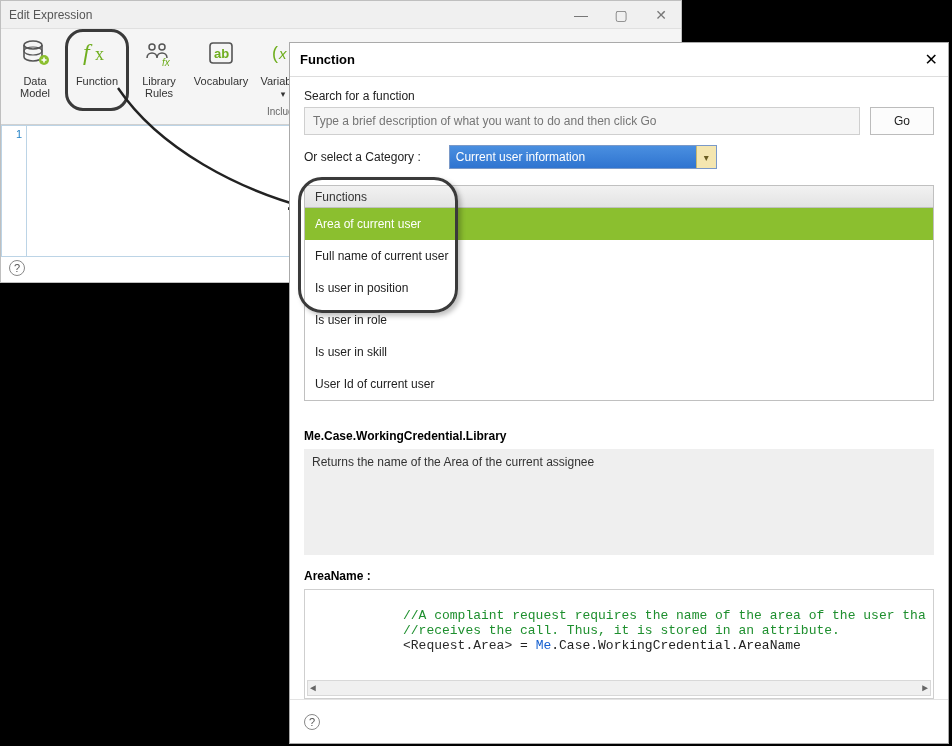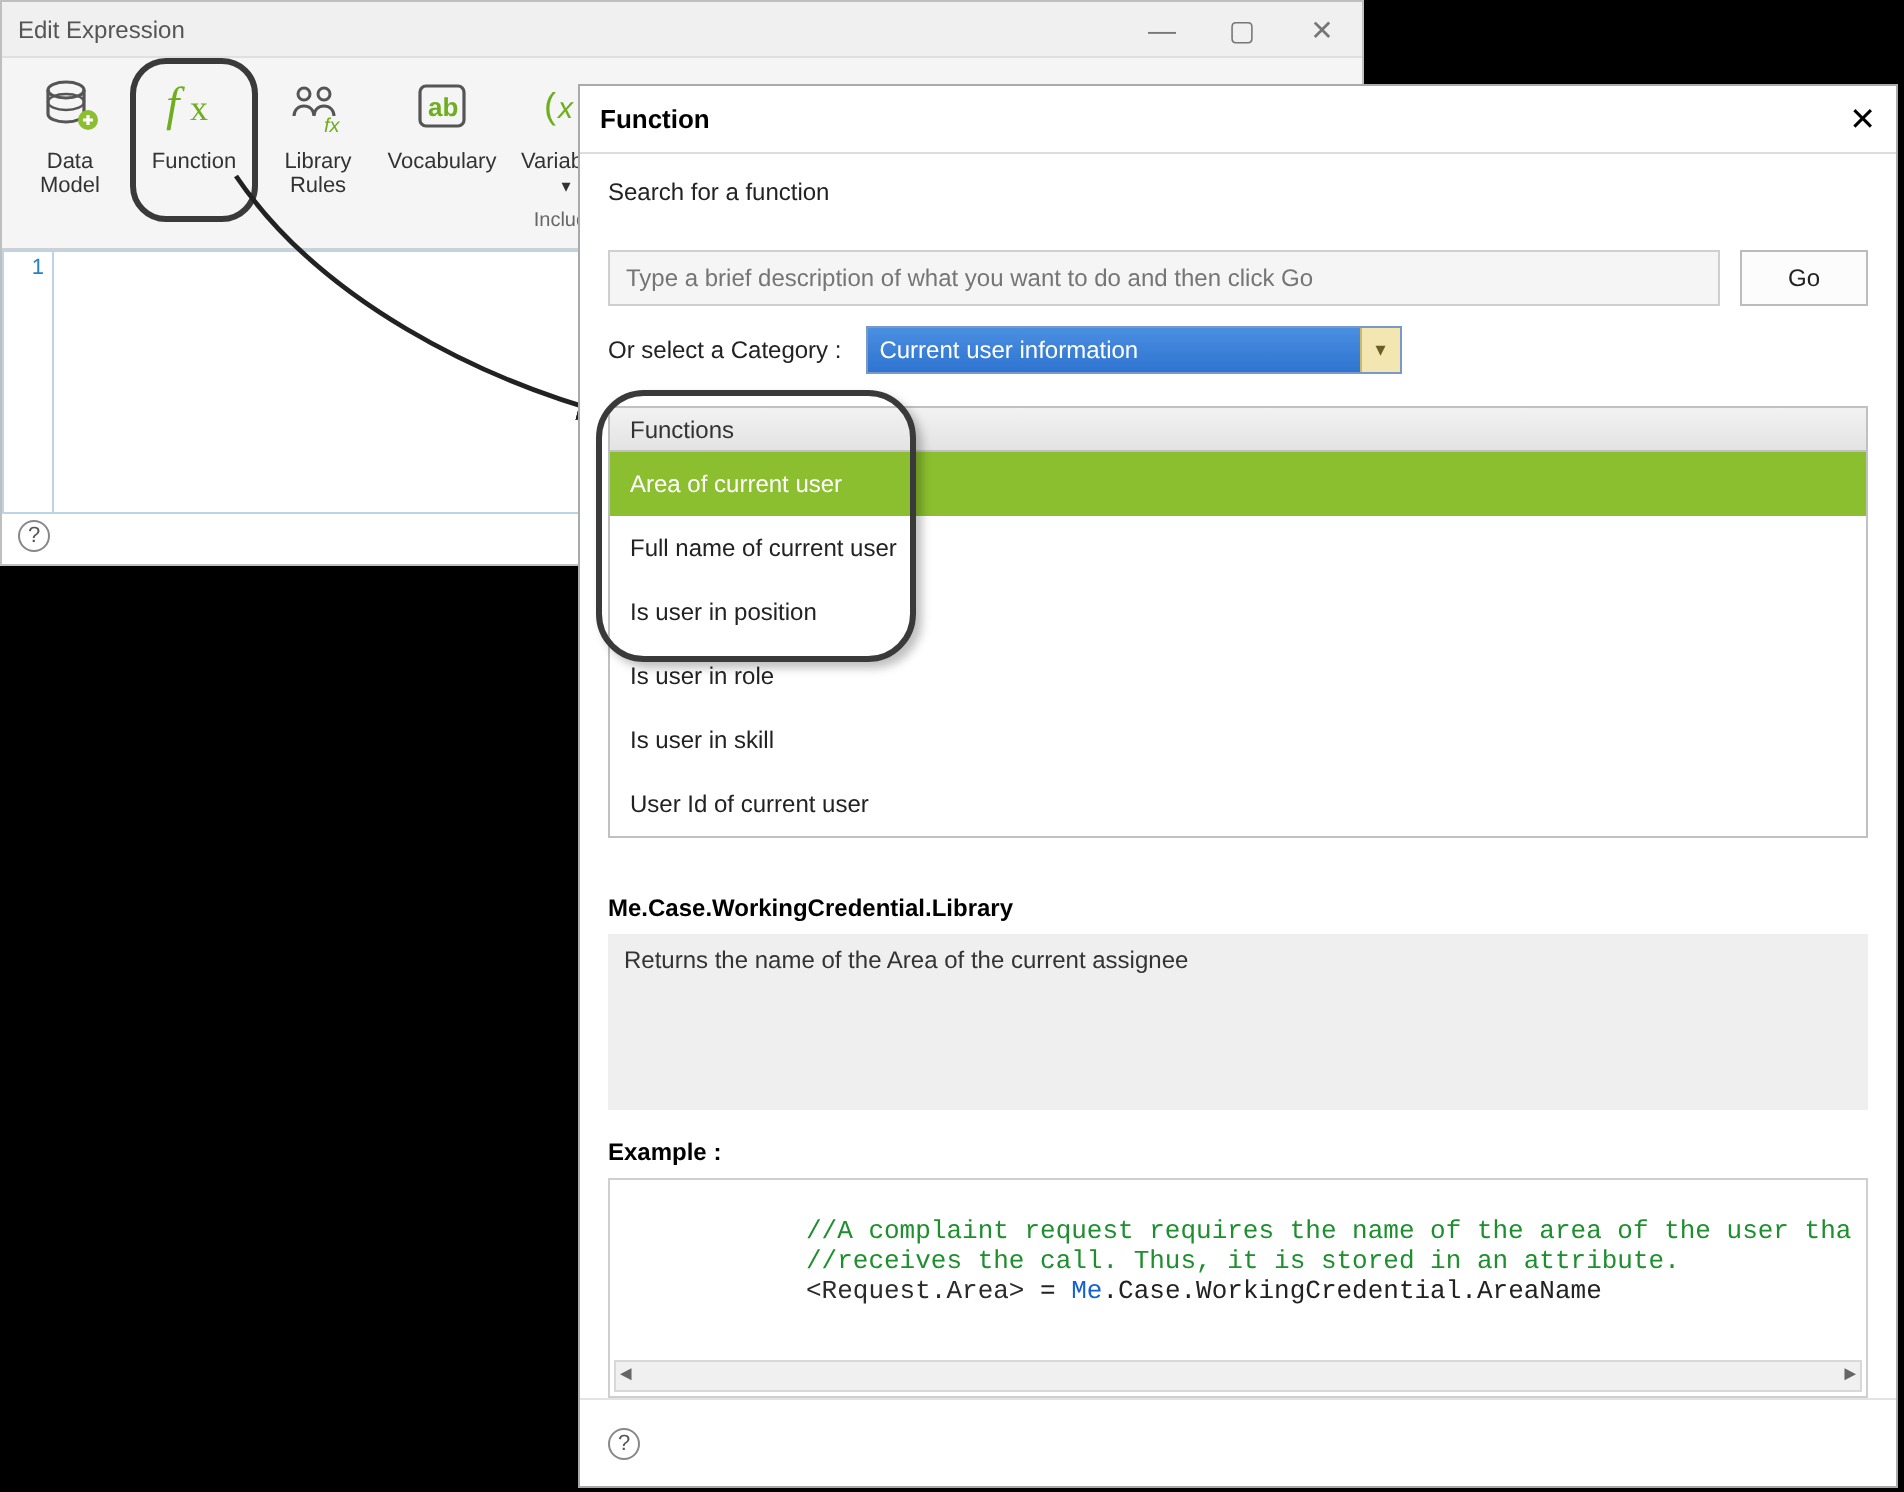--- a/index.html
+++ b/index.html
@@ -55,30 +55,30 @@
   }
   .win-func .dlg-titlebar {
     height: 34px; display:flex; align-items:center; justify-content:space-between;
     padding: 0 10px; border-bottom: 1px solid #ddd;
   }
   .dlg-titlebar .title { font-weight: 600; font-size: 13px; }
   .dlg-close { font-size: 16px; cursor: default; }
   .dlg-body { padding: 12px 14px 0 14px; flex:1; display:flex; flex-direction:column; overflow:hidden; }
 
   .lbl { font-size: 12px; color: #222; }
-  .searchrow { display:flex; gap:10px; margin: 22px 0 10px 0; }
+  .searchrow { display:flex; gap:10px; margin: 4px 0 10px 0; }
   .searchbox {
     flex:1; height: 28px; border:1px solid #cfcfcf; background:#f5f5f5;
     color:#9a9a9a; padding: 0 8px; font-size: 12px;
   }
   .btn {
     min-width: 64px; height: 28px; border:1px solid #bcbcbc; background:#fcfcfc;
     font-size:12px; color:#222; display:flex;align-items:center;justify-content:center;
   }
-  .catrow { display:flex; align-items:center; gap: 12px; margin-bottom: 12px; }
+  .catrow { display:flex; align-items:center; gap: 28px; margin-bottom: 12px; }
   .combo {
     width: 268px; height: 24px; border:1px solid #7a99c8;
     background: linear-gradient(#4a8fe0,#2f74d0); color:#fff; font-size:12px;
     display:flex; align-items:center; padding-left:6px; position:relative;
   }
   .combo .combo-arrow {
     position:absolute; right:0; top:0; width:20px; height:100%;
     background:#f4e6b0; border-left:1px solid #c9b86f; display:flex;align-items:center;justify-content:center;
     color:#6b5e22; font-size:10px;
   }
@@ -253,21 +253,21 @@
           <div class="func-item">Is user in skill</div>
           <div class="func-item">User Id of current user</div>
         </div>
       </div>
       <div class="func-panel-ring"></div>
     </div>
 
     <div class="func-sig">Me.Case.WorkingCredential.Library</div>
     <div class="func-desc-box">Returns the name of the Area of the current assignee</div>
 
-    <div class="example-lbl">Example :</div>
+    <div class="example-lbl">AreaName :</div>
     <div class="example-box"><span class="c-comment">//A complaint request requires the name of the area of the user tha</span>
 <span class="c-comment">//receives the call. Thus, it is stored in an attribute.</span>
 <span class="c-tag">&lt;Request.Area&gt;</span><span> = </span><span class="c-me">Me</span><span>.Case.WorkingCredential.AreaName</span>
       <div class="hscroll"><span>◄</span><span>►</span></div>
     </div>
   </div>
 
   <div class="dlg-footer">
     <div class="help-circle2">?</div>
   </div>

